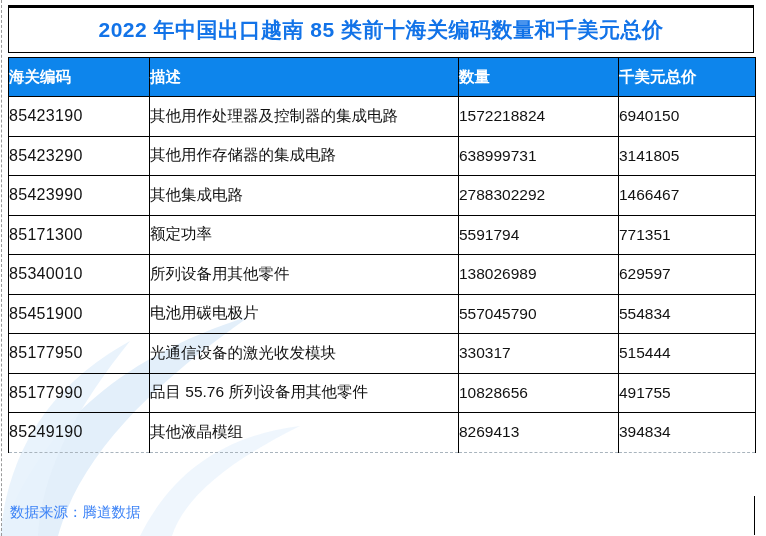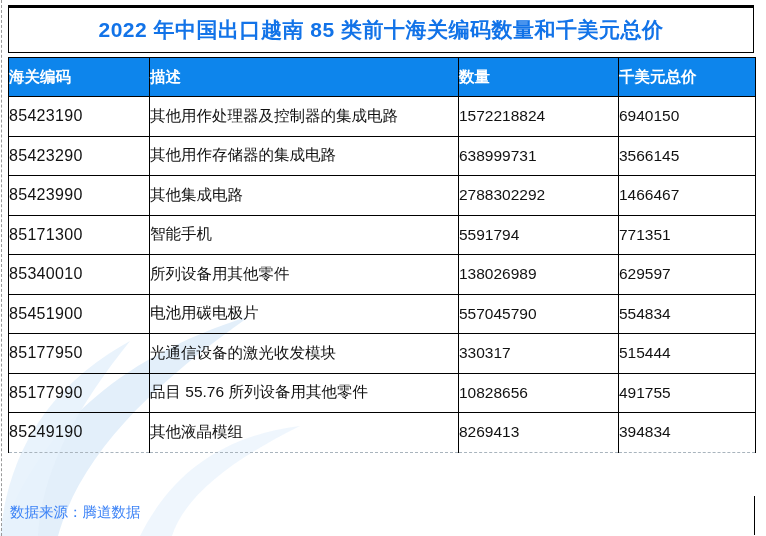--- a/index.html
+++ b/index.html
@@ -106,34 +106,34 @@
         <td class="code">85423190</td>
         <td class="desc">其他用作处理器及控制器的集成电路</td>
         <td class="qty">1572218824</td>
         <td class="tot">6940150</td>
       </tr>
 
       <tr>
         <td class="code">85423290</td>
         <td class="desc">其他用作存储器的集成电路</td>
         <td class="qty">638999731</td>
-        <td class="tot">3566145</td>
+        <td class="tot">3141805</td>
       </tr>
 
       <tr>
         <td class="code">85423990</td>
         <td class="desc">其他集成电路</td>
         <td class="qty">2788302292</td>
         <td class="tot">1466467</td>
       </tr>
 
 
       <tr>
         <td class="code">85171300</td>
-        <td class="desc">智能手机</td>
+        <td class="desc">额定功率</td>
         <td class="qty">5591794</td>
         <td class="tot">771351</td>
       </tr>
 
       <tr>
         <td class="code">85340010</td>
         <td class="desc">所列设备用其他零件</td>
         <td class="qty">138026989</td>
         <td class="tot">629597</td>
       </tr>

